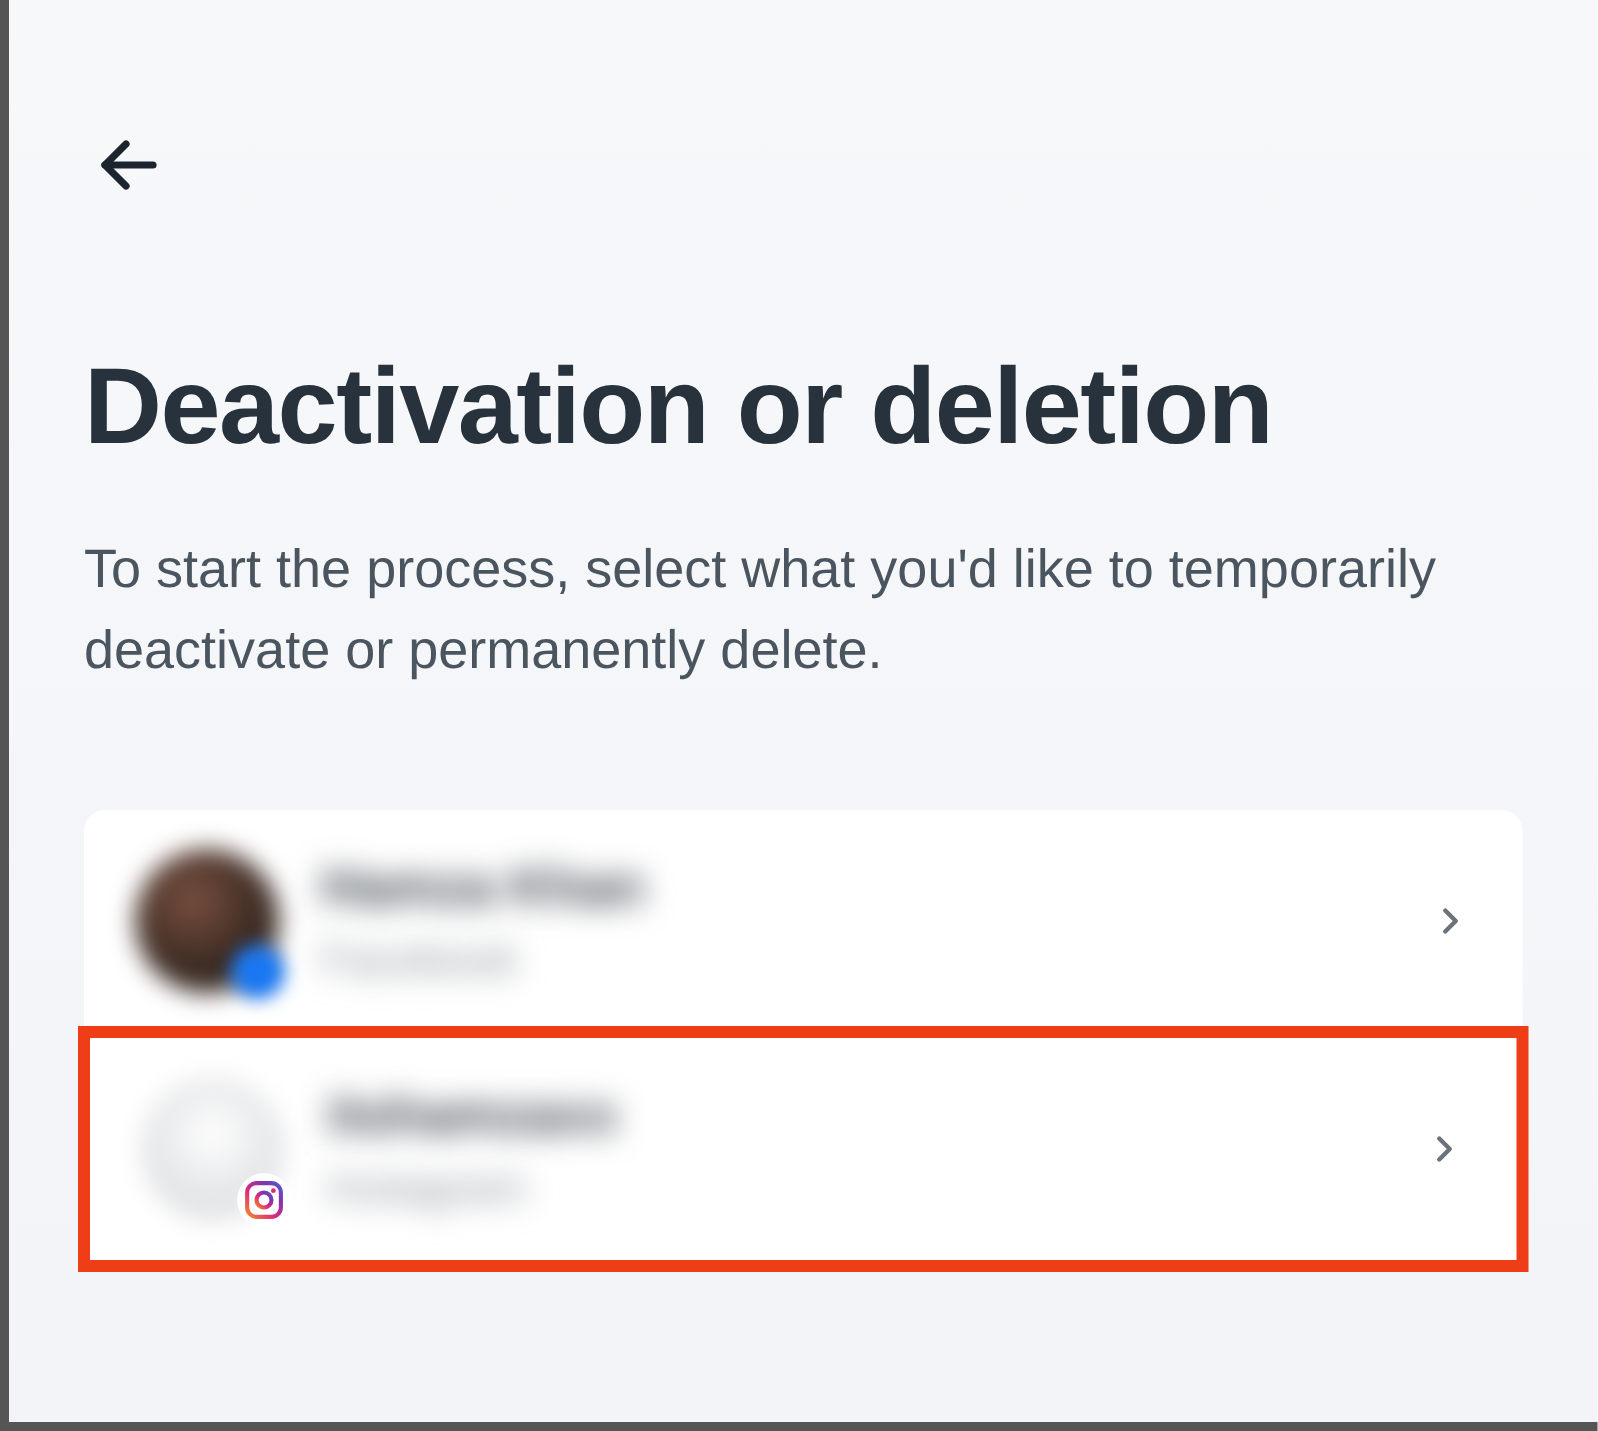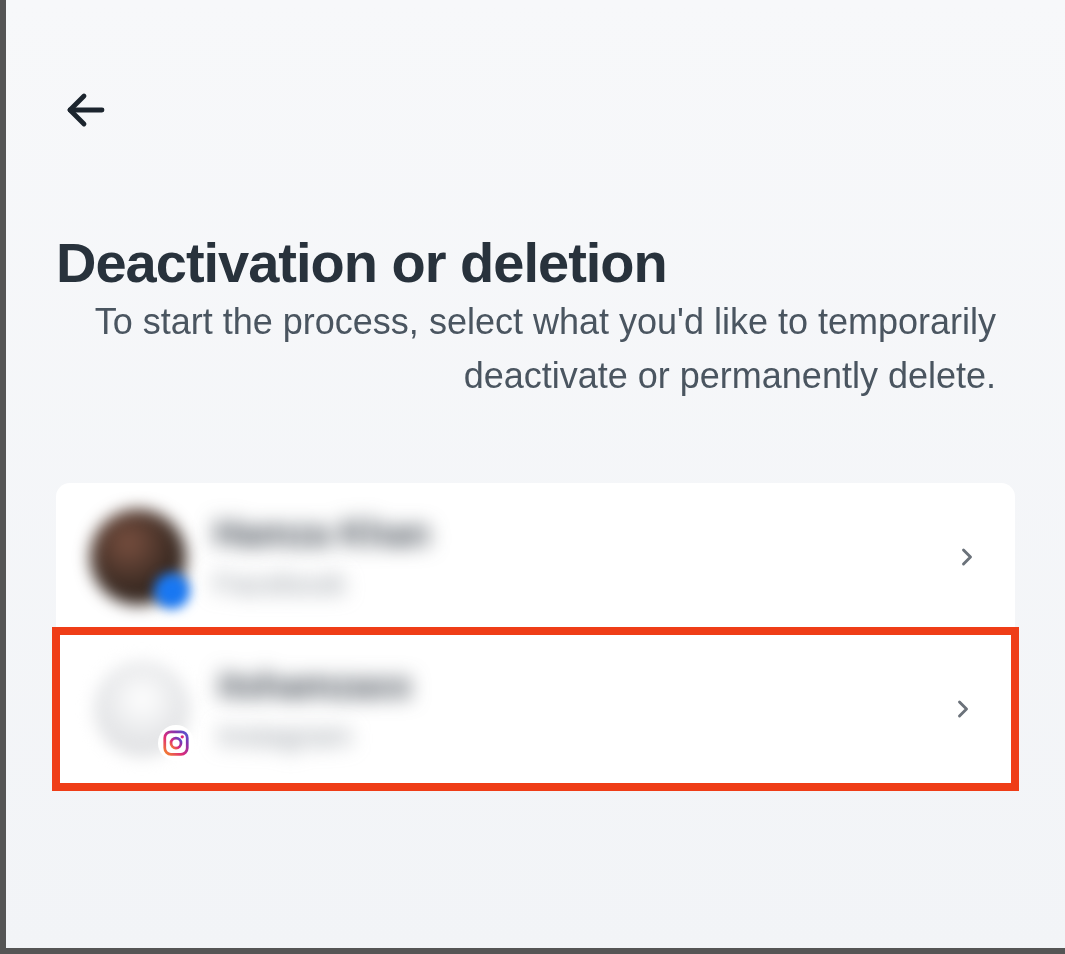--- a/index.html
+++ b/index.html
@@ -18,32 +18,32 @@
     display: inline-flex;
     align-items: center;
     justify-content: center;
     width: 60px;
     height: 60px;
     cursor: pointer;
     margin-bottom: 90px;
   }
   .back-btn svg { width: 48px; height: 48px; }
   .title {
-    font-size: 56px;
+    font-size: 72px;
     font-weight: 700;
     color: #28323c;
     letter-spacing: -1px;
+    margin-bottom: 40px;
   }
   .subtitle {
     font-size: 36px;
     line-height: 1.5;
     color: #4a5560;
     margin-bottom: 80px;
     max-width: 940px;
-    text-align: right;
   }
   .card {
     background: #fff;
     border-radius: 14px;
     overflow: visible;
   }
   .row {
     display: flex;
     align-items: center;
     padding: 26px 34px;

